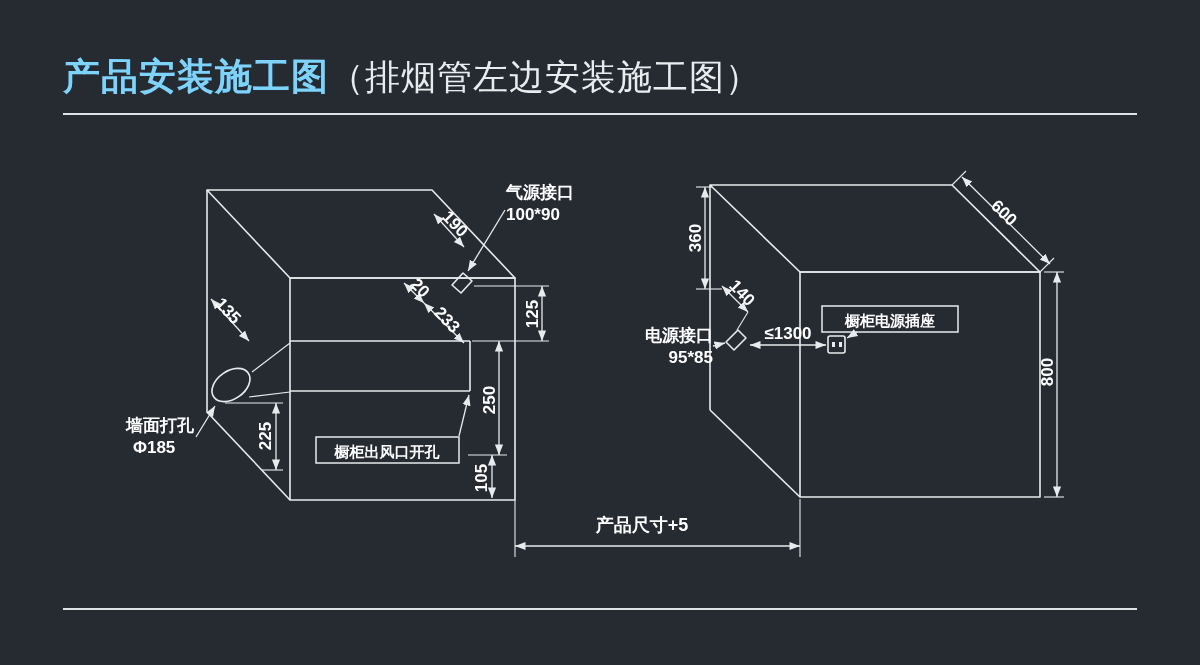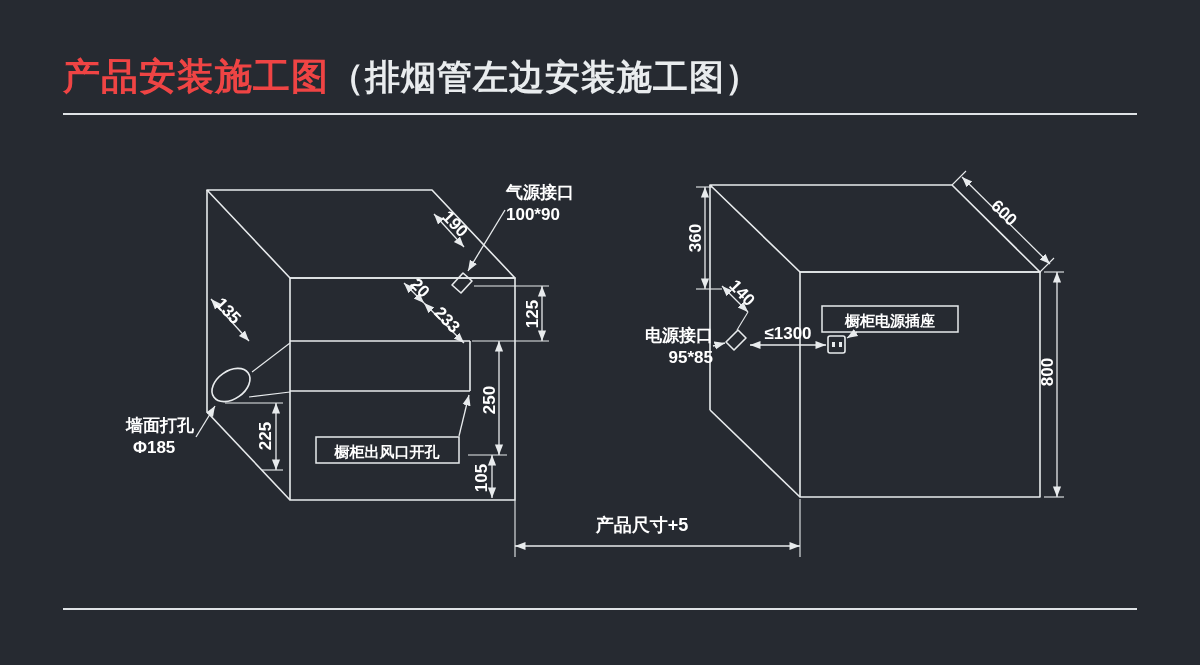--- a/index.html
+++ b/index.html
@@ -2,22 +2,22 @@
 <html><head>
 <meta charset="utf-8">
 <style>
   html,body{margin:0;padding:0;}
   body{
     width:1200px;height:665px;overflow:hidden;position:relative;
     background:#262A31;
     font-family:"Liberation Sans",sans-serif;
   }
   .title-wrap{position:absolute;left:63px;top:52px;white-space:nowrap;}
-  .title-main{font-size:37px;font-weight:700;color:#ef4444;letter-spacing:1px;}
-  .title-sub{font-size:35px;font-weight:700;color:#E9ECEE;letter-spacing:1px;}
+  .title-main{font-size:37px;font-weight:700;color:#7dd3fc;letter-spacing:1px;}
+  .title-sub{font-size:35px;font-weight:400;color:#E9ECEE;letter-spacing:1px;}
   .rule{position:absolute;left:63px;width:1074px;height:2px;background:#DFE3E6;}
   .rule-top{top:113px;}
   .rule-bottom{top:608px;}
   svg{position:absolute;left:0;top:0;}
   .edge{stroke:#E8EBED;stroke-width:1.6;fill:none;stroke-linejoin:round;}
   .dimline{stroke:#E8EBED;stroke-width:1.3;fill:none;}
   .extline{stroke:#E8EBED;stroke-width:1.1;fill:none;}
   .leader{stroke:#E8EBED;stroke-width:1.3;fill:none;}
   text{fill:#FFFFFF;font-family:"Liberation Sans",sans-serif;font-weight:700;}
   .dim{font-size:17px;}

